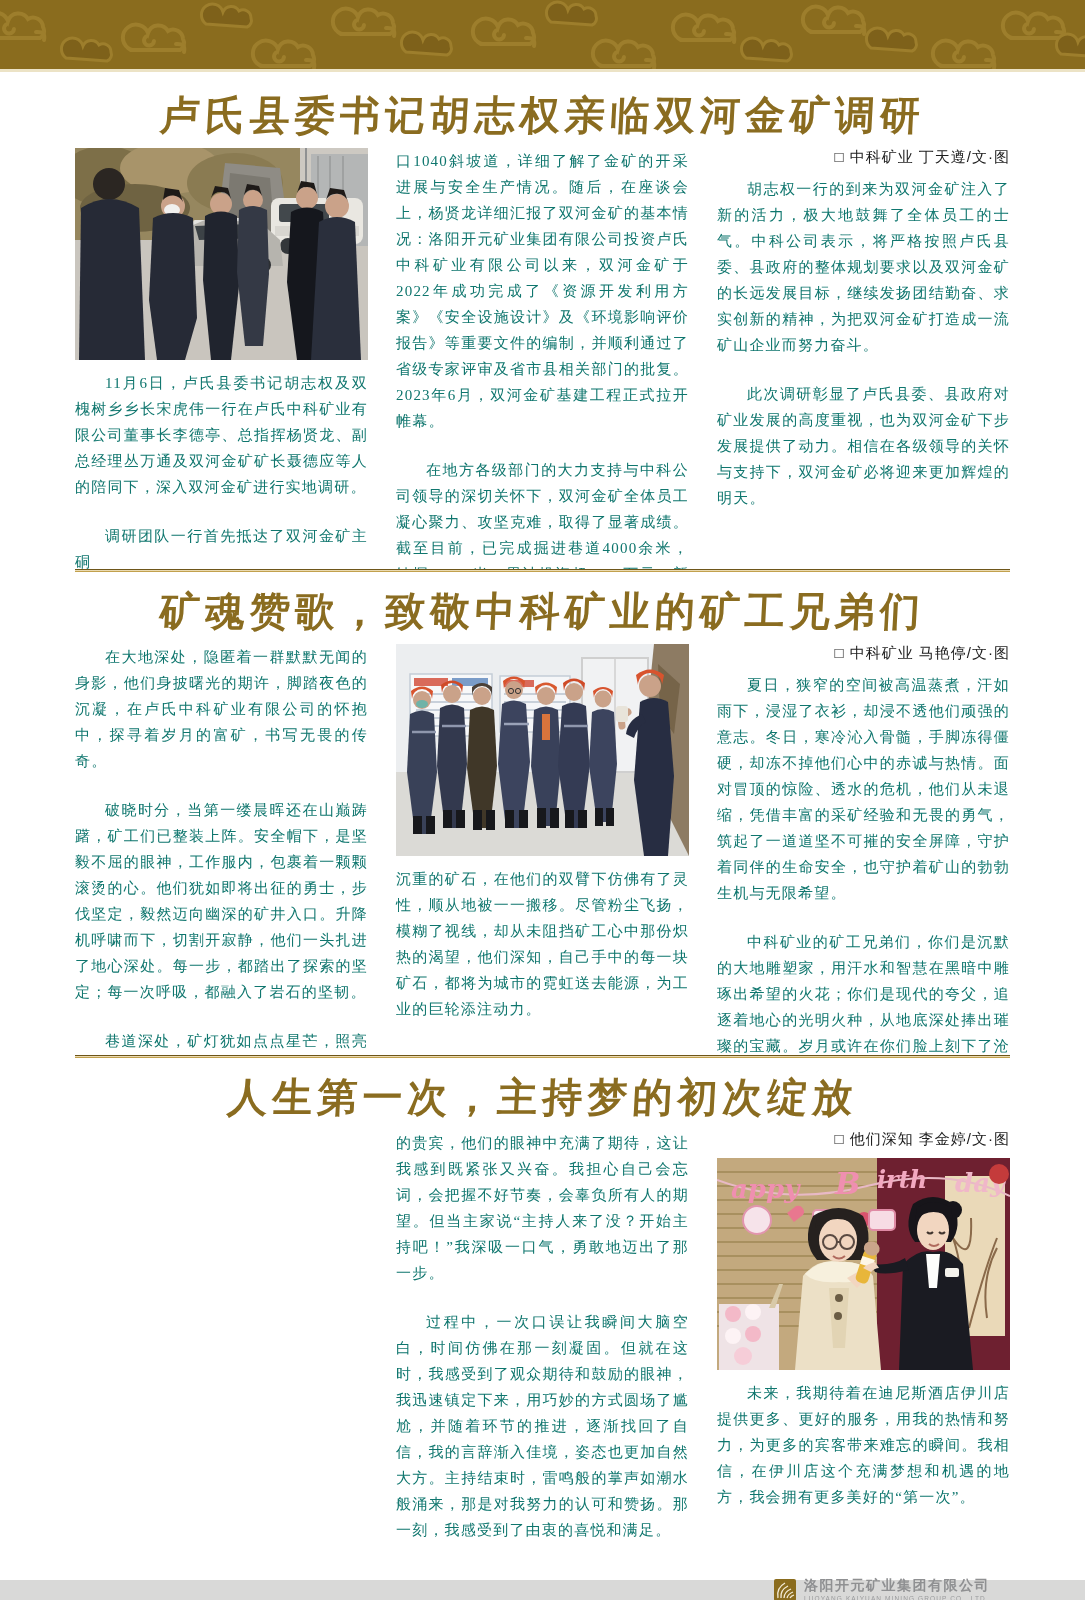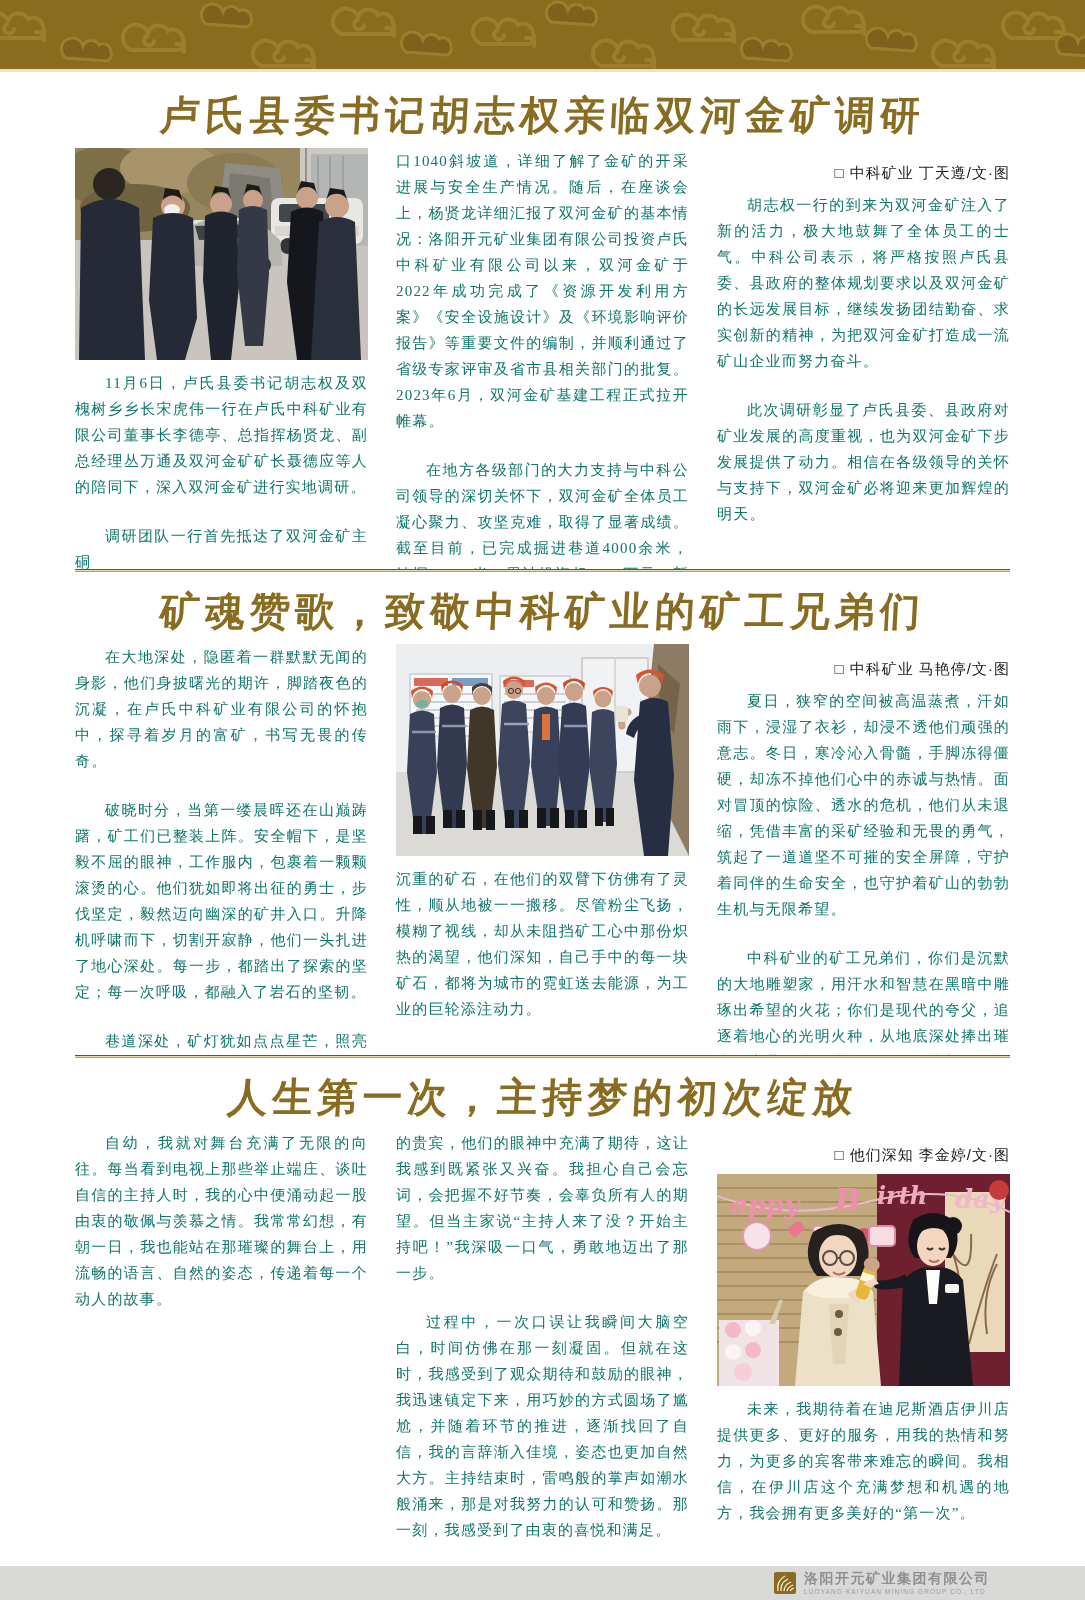--- a/index.html
+++ b/index.html
@@ -27,37 +27,37 @@
     margin:0 0 10px 0;
     transform:skewX(-3deg);
   }
   .cols{display:flex;gap:28px;align-items:flex-start;}
   .col{width:293px;flex:0 0 293px;}
   .byline{
     font-family:"Liberation Sans","DejaVu Sans",sans-serif;
     font-size:15px;color:#1c1c1c;
     text-align:right;
     letter-spacing:1px;
-    margin:16px 0 9px 0;
+    margin:0 0 9px 0;
     white-space:nowrap;
   }
   p.body{
     font-size:15px;line-height:26px;letter-spacing:1.2px;
     color:#0f766e;text-align:justify;margin:0 0 23px 0;
   }
   p.body.indent{text-indent:2em;}
   .photo{width:342px;display:block;margin:0 0 10px 0;}
   .photo svg{display:block;width:293px;height:auto;}
   .divider{
     margin:0 75px;height:3px;
     background:linear-gradient(to bottom,#6e561a 0%,#6e561a 35%,#fdf6e2 45%,#c2a14e 60%,#c2a14e 100%);
   }
   
   .footer{
-    position:absolute;left:0;bottom:0;width:1085px;height:34px;
+    position:absolute;left:0;bottom:0;width:1085px;height:20px;
     background:#d9d9d8;display:flex;align-items:center;justify-content:flex-end;
     padding-right:95px;box-sizing:border-box;gap:8px;
   }
   .footer .co{display:flex;flex-direction:column;line-height:1.1;}
   .footer .co .cn{
     font-family:"Liberation Sans","DejaVu Sans",sans-serif;
     font-size:14px;font-weight:bold;color:#8f9092;letter-spacing:1.5px;
   }
   .footer .co .en{
     font-family:"Liberation Sans","DejaVu Sans",sans-serif;
@@ -288,21 +288,20 @@
       </div>
     </div>
   </section>
 
   <div class="divider" style="margin:0;"></div>
 
   <section class="article" id="article-3">
     <h1 class="art-title">人生第一次，主持梦的初次绽放</h1>
     <div class="cols">
       <div class="col">
-        <p class="body indent">自幼，我就对舞台充满了无限的向往。每当看到电视上那些举止端庄、谈吐自信的主持人时，我的心中便涌动起一股由衷的敬佩与羡慕之情。我常常幻想，有朝一日，我也能站在那璀璨的舞台上，用流畅的语言、自然的姿态，传递着每一个动人的故事。</p>
 
       </div>
       <div class="col">
         <p class="body">的贵宾，他们的眼神中充满了期待，这让我感到既紧张又兴奋。我担心自己会忘词，会把握不好节奏，会辜负所有人的期望。但当主家说“主持人来了没？开始主持吧！”我深吸一口气，勇敢地迈出了那一步。</p>
         <p class="body indent">过程中，一次口误让我瞬间大脑空白，时间仿佛在那一刻凝固。但就在这时，我感受到了观众期待和鼓励的眼神，我迅速镇定下来，用巧妙的方式圆场了尴尬，并随着环节的推进，逐渐找回了自信，我的言辞渐入佳境，姿态也更加自然大方。主持结束时，雷鸣般的掌声如潮水般涌来，那是对我努力的认可和赞扬。那一刻，我感受到了由衷的喜悦和满足。</p>
 
       </div>
       <div class="col">
         <p class="byline">□ 他们深知  李金婷/文·图</p>
         <div class="photo">

